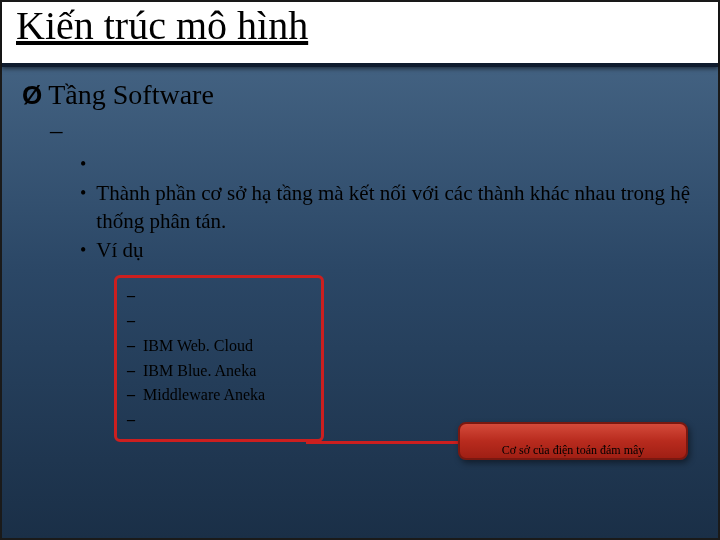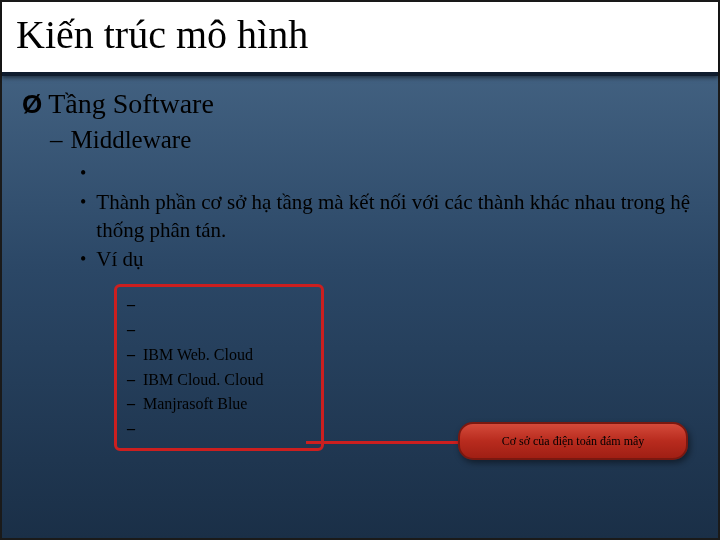--- a/index.html
+++ b/index.html
@@ -6,22 +6,23 @@
   html, body { width: 720px; height: 540px; overflow: hidden; font-family: "Times New Roman", serif; }
   .slide {
     width: 720px; height: 540px;
     background: linear-gradient(180deg, #4a6a8a 0%, #2b4766 50%, #1a2f47 100%);
     position: relative;
     border: 2px solid #1a1a1a;
   }
   .title-bar {
     background: #ffffff;
     border-bottom: 4px solid #0f1c2e;
-    padding: 9px 14px 14px 14px;
+    padding: 0 14px 14px 14px;
     box-shadow: 0 2px 4px rgba(0,0,0,0.5);
+    text-decoration: underline;
   }
   .title-bar h1 {
     font-size: 40px;
     font-weight: normal;
     color: #000;
   }
   .content {
     padding: 12px 20px 0 20px;
     color: #000;
   }
@@ -81,23 +82,23 @@
     margin-right: 8px;
   }
   .callout {
     position: absolute;
     right: 30px;
     bottom: 78px;
     width: 230px;
     height: 38px;
     background: linear-gradient(180deg, #d44a3a 0%, #b82b1e 50%, #a01f14 100%);
     border: 2px solid #7a1810;
-    border-radius: 15px;
+    border-radius: 8px;
     display: flex;
-    align-items: center;
+    align-items: flex-end;
     justify-content: center;
     font-size: 12px;
     color: #000;
     box-shadow: 2px 3px 6px rgba(0,0,0,0.45);
   }
   .connector {
     position: absolute;
     left: 304px;
     bottom: 94px;
     width: 158px;
@@ -116,21 +117,20 @@
 
   <div class="content">
 
     <div class="chevron-line">
       <span class="chevron">Ø</span>
       <span>Tầng Software</span>
     </div>
 
     <div class="dash-line">
       <span class="ndash">–</span>
-      <span>Middleware</span>
     </div>
 
     <div class="bullet-block">
       <div class="bullet-row">
         <span class="dot">•</span>
       </div>
       <div class="bullet-row">
         <span class="dot">•</span>
         <span>Thành phần cơ sở hạ tầng mà kết nối với các thành khác nhau trong hệ thống phân tán.</span>
       </div>
@@ -146,25 +146,25 @@
       </div>
       <div class="sub-item">
         <span class="sub-dash">–</span>
       </div>
       <div class="sub-item">
         <span class="sub-dash">–</span>
         <span>IBM Web. Cloud</span>
       </div>
       <div class="sub-item">
         <span class="sub-dash">–</span>
-        <span>IBM Cloud. Cloud</span>
+        <span>IBM Blue. Aneka</span>
       </div>
       <div class="sub-item">
         <span class="sub-dash">–</span>
-        <span>Manjrasoft Blue</span>
+        <span>Middleware Aneka</span>
       </div>
       <div class="sub-item">
         <span class="sub-dash">–</span>
       </div>
     </div>
 
   </div>
 
   <div class="connector"></div>
 

